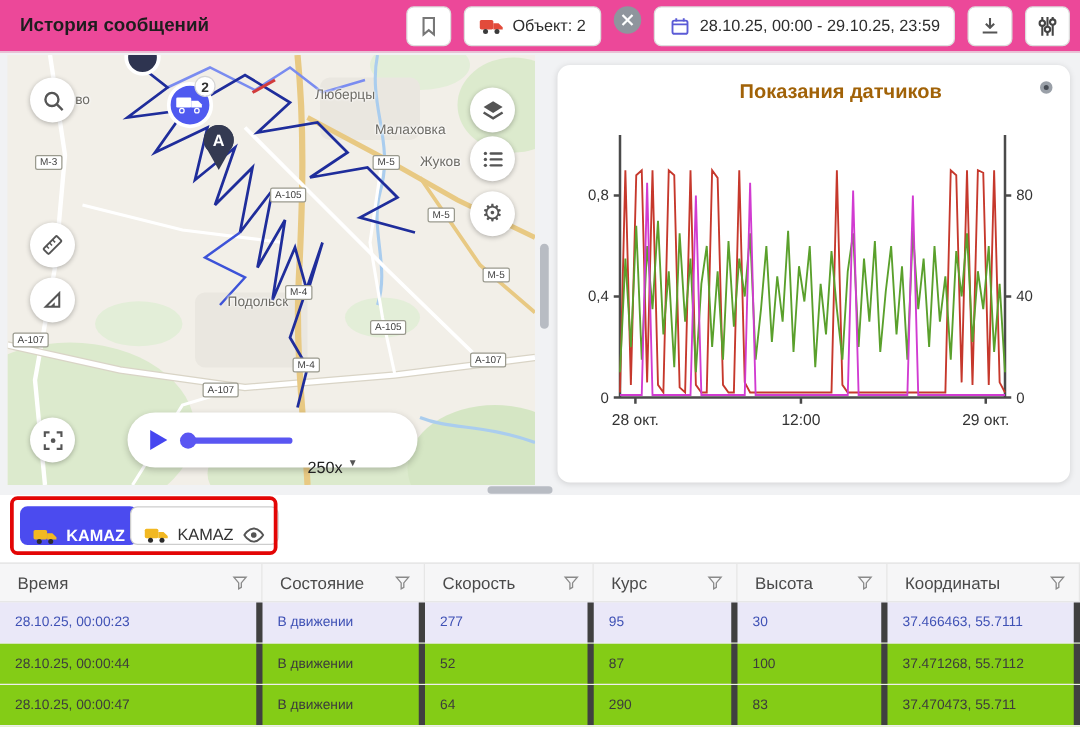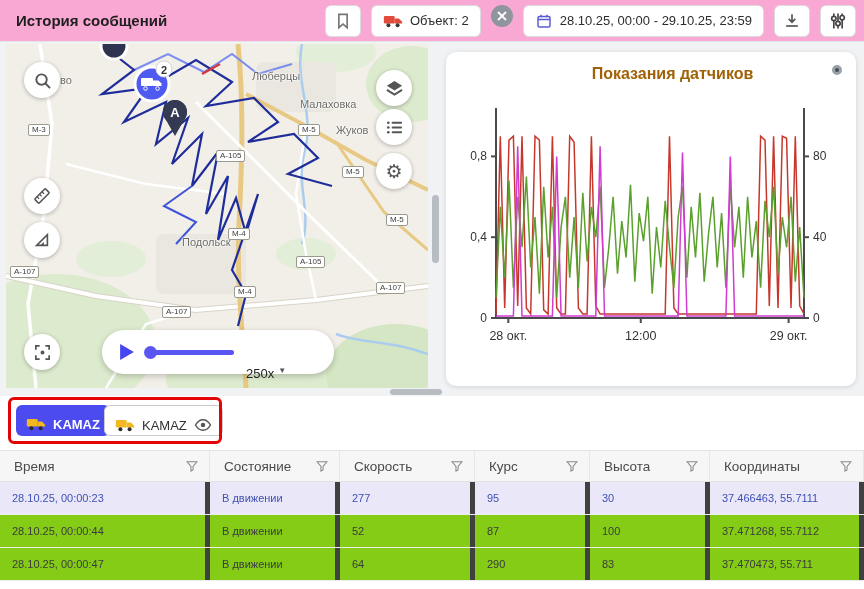--- a/index.html
+++ b/index.html
@@ -1,21 +1,21 @@
 <!DOCTYPE html>
 <html><head>
 <meta charset="utf-8">
 <style>
   * { box-sizing: border-box; margin: 0; padding: 0; }
   html,body { width:864px; height:589px; overflow:hidden; }
   body { font-family:"Liberation Sans", sans-serif; background:#fff; }
   .app { position:relative; width:864px; height:589px; background:#f1f2f4; overflow:hidden; }
 
   
-  .topbar { position:absolute; top:0; left:0; right:0; height:42px; background:#f9a8d4;
+  .topbar { position:absolute; top:0; left:0; right:0; height:42px; background:#ec4899;
             border-bottom:1px solid #e6e6e6; display:flex; align-items:center; padding:0 8px; z-index:9; }
   .page-title { font-size:15px; font-weight:bold; color:#1e1e1e; margin-left:8px; }
   .actions { margin-left:auto; display:flex; align-items:flex-start; gap:10px; }
   .icon-btn { width:36px; height:32px; border:1px solid #dcdcdc; border-radius:6px; background:#fff;
               display:flex; align-items:center; justify-content:center; cursor:pointer; }
   .chip { height:32px; border:1px solid #dcdcdc; border-radius:6px; background:#fff; display:flex;
           align-items:center; gap:7px; padding:0 11px; font-size:13px; color:#2d2d2d; cursor:pointer; white-space:nowrap; }
   .close-round { width:22px; height:22px; border-radius:50%; background:#8f959d; border:none;
                  display:flex; align-items:center; justify-content:center; cursor:pointer; }
 
@@ -45,22 +45,22 @@
                 border-radius:10px; box-shadow:0 1px 5px rgba(0,0,0,.13); }
   .chart-header { position:relative; height:44px; display:flex; align-items:center; justify-content:center; }
   .chart-title { font-size:16px; font-weight:bold; color:#a16207;margin-left:43px; }
   .record-icon { position:absolute; right:14px; top:13px; width:10px; height:10px; border-radius:50%;
                  background:#474c54; border:3px solid #9aa0a8; }
 
   
   .bottom { position:absolute; left:0; top:396px; width:864px; height:193px; background:#fff; }
   .annotation { position:absolute; left:8px; top:1px; width:214px; height:47px; border:3px solid #e30505;
                 border-radius:6px; pointer-events:none; z-index:4; }
-  .tag { position:absolute; top:9px; height:31px; border-radius:6px; display:flex; align-items:flex-start;
-         gap:7px; padding:12px 10px; font-size:13px; cursor:pointer; }
+  .tag { position:absolute; top:9px; height:31px; border-radius:6px; display:flex; align-items:flex-end;
+         gap:7px; padding:0 10px; font-size:13px; cursor:pointer; }
   .tag1 { left:16px; background:#4b4bef; color:#fff; font-weight:bold; }
   .tag2 { left:104px; background:#fff; border:1px solid #cdcdcd; color:#333; }
 
   .table { position:absolute; left:0; top:54px; width:864px;border-radius:17px; }
   .thead, .tr { display:grid; grid-template-columns:210px 130px 135px 115px 120px 1fr; }
   .thead { background:#f6f6f7; border-top:1px solid #e2e2e2; border-bottom:1px solid #e2e2e2; height:32px; }
   .th { display:flex; align-items:center; justify-content:space-between; padding:0 10px 0 14px;
         font-size:13.5px; color:#4a4a4a; border-right:1px solid #e6e6e6; overflow:hidden; }
   .th-filter { display:flex; cursor:pointer; }
   .tr { height:33px; border-bottom:1px solid #ededed; background:#84cc16; cursor:pointer; }

